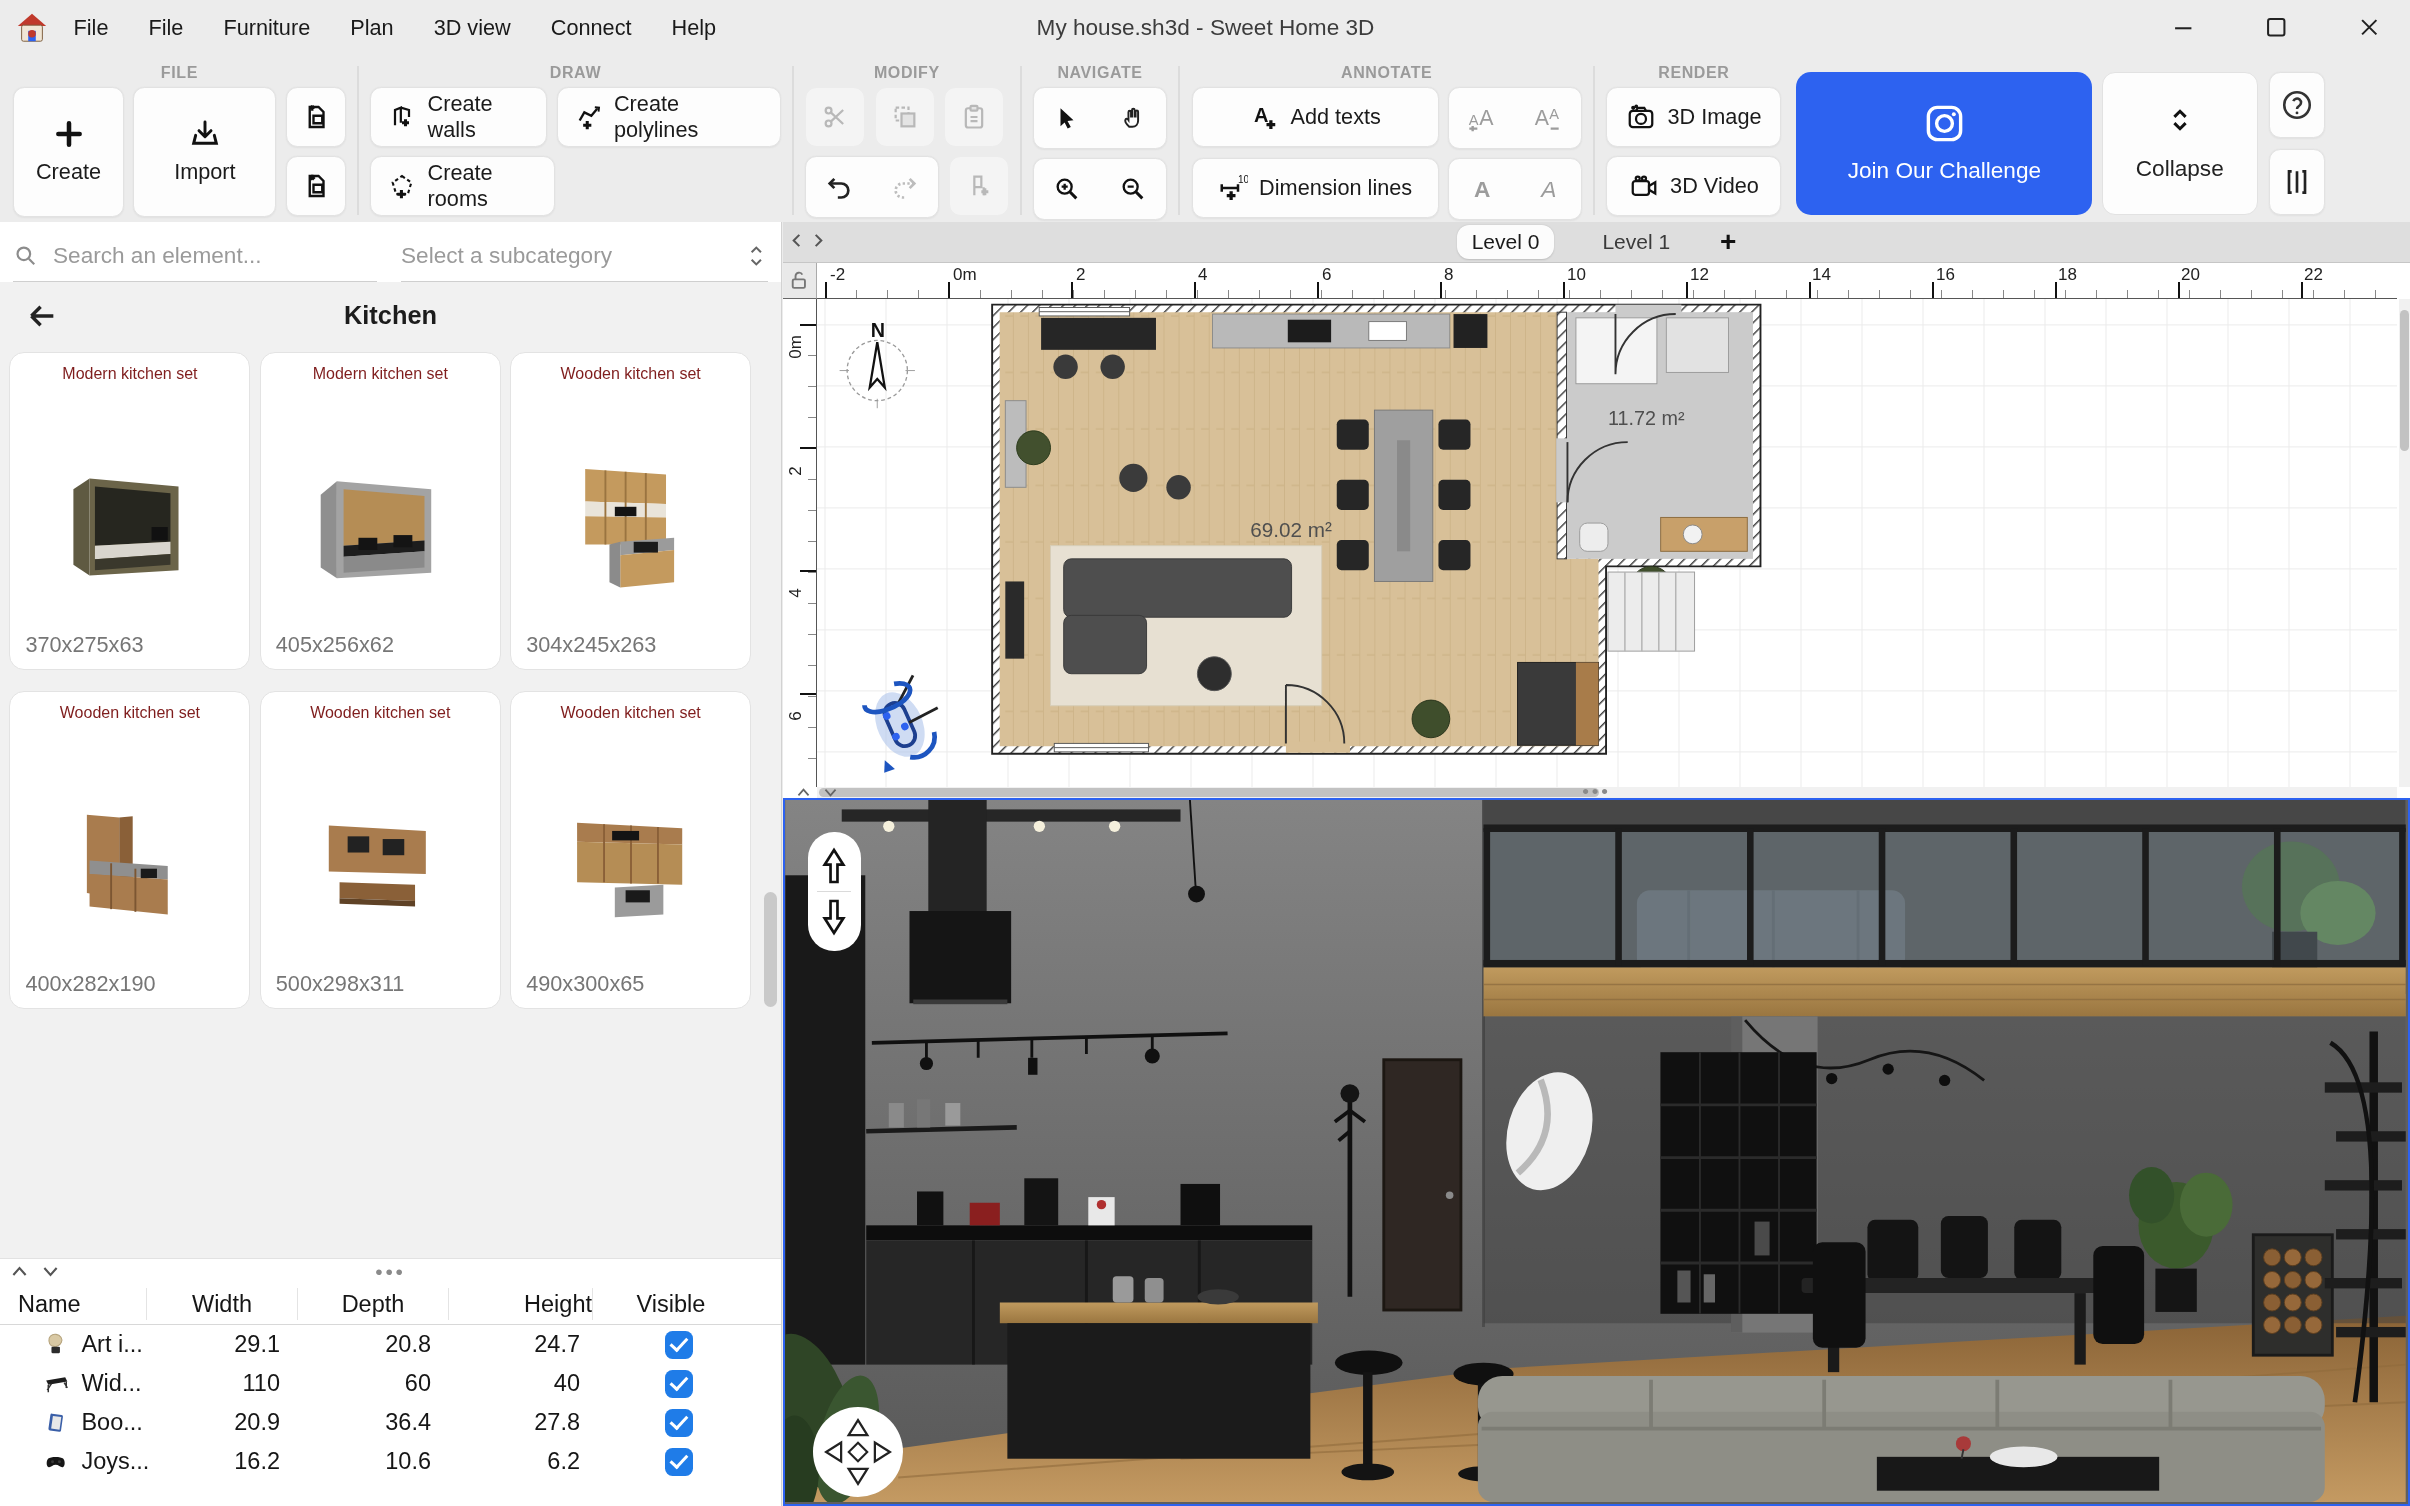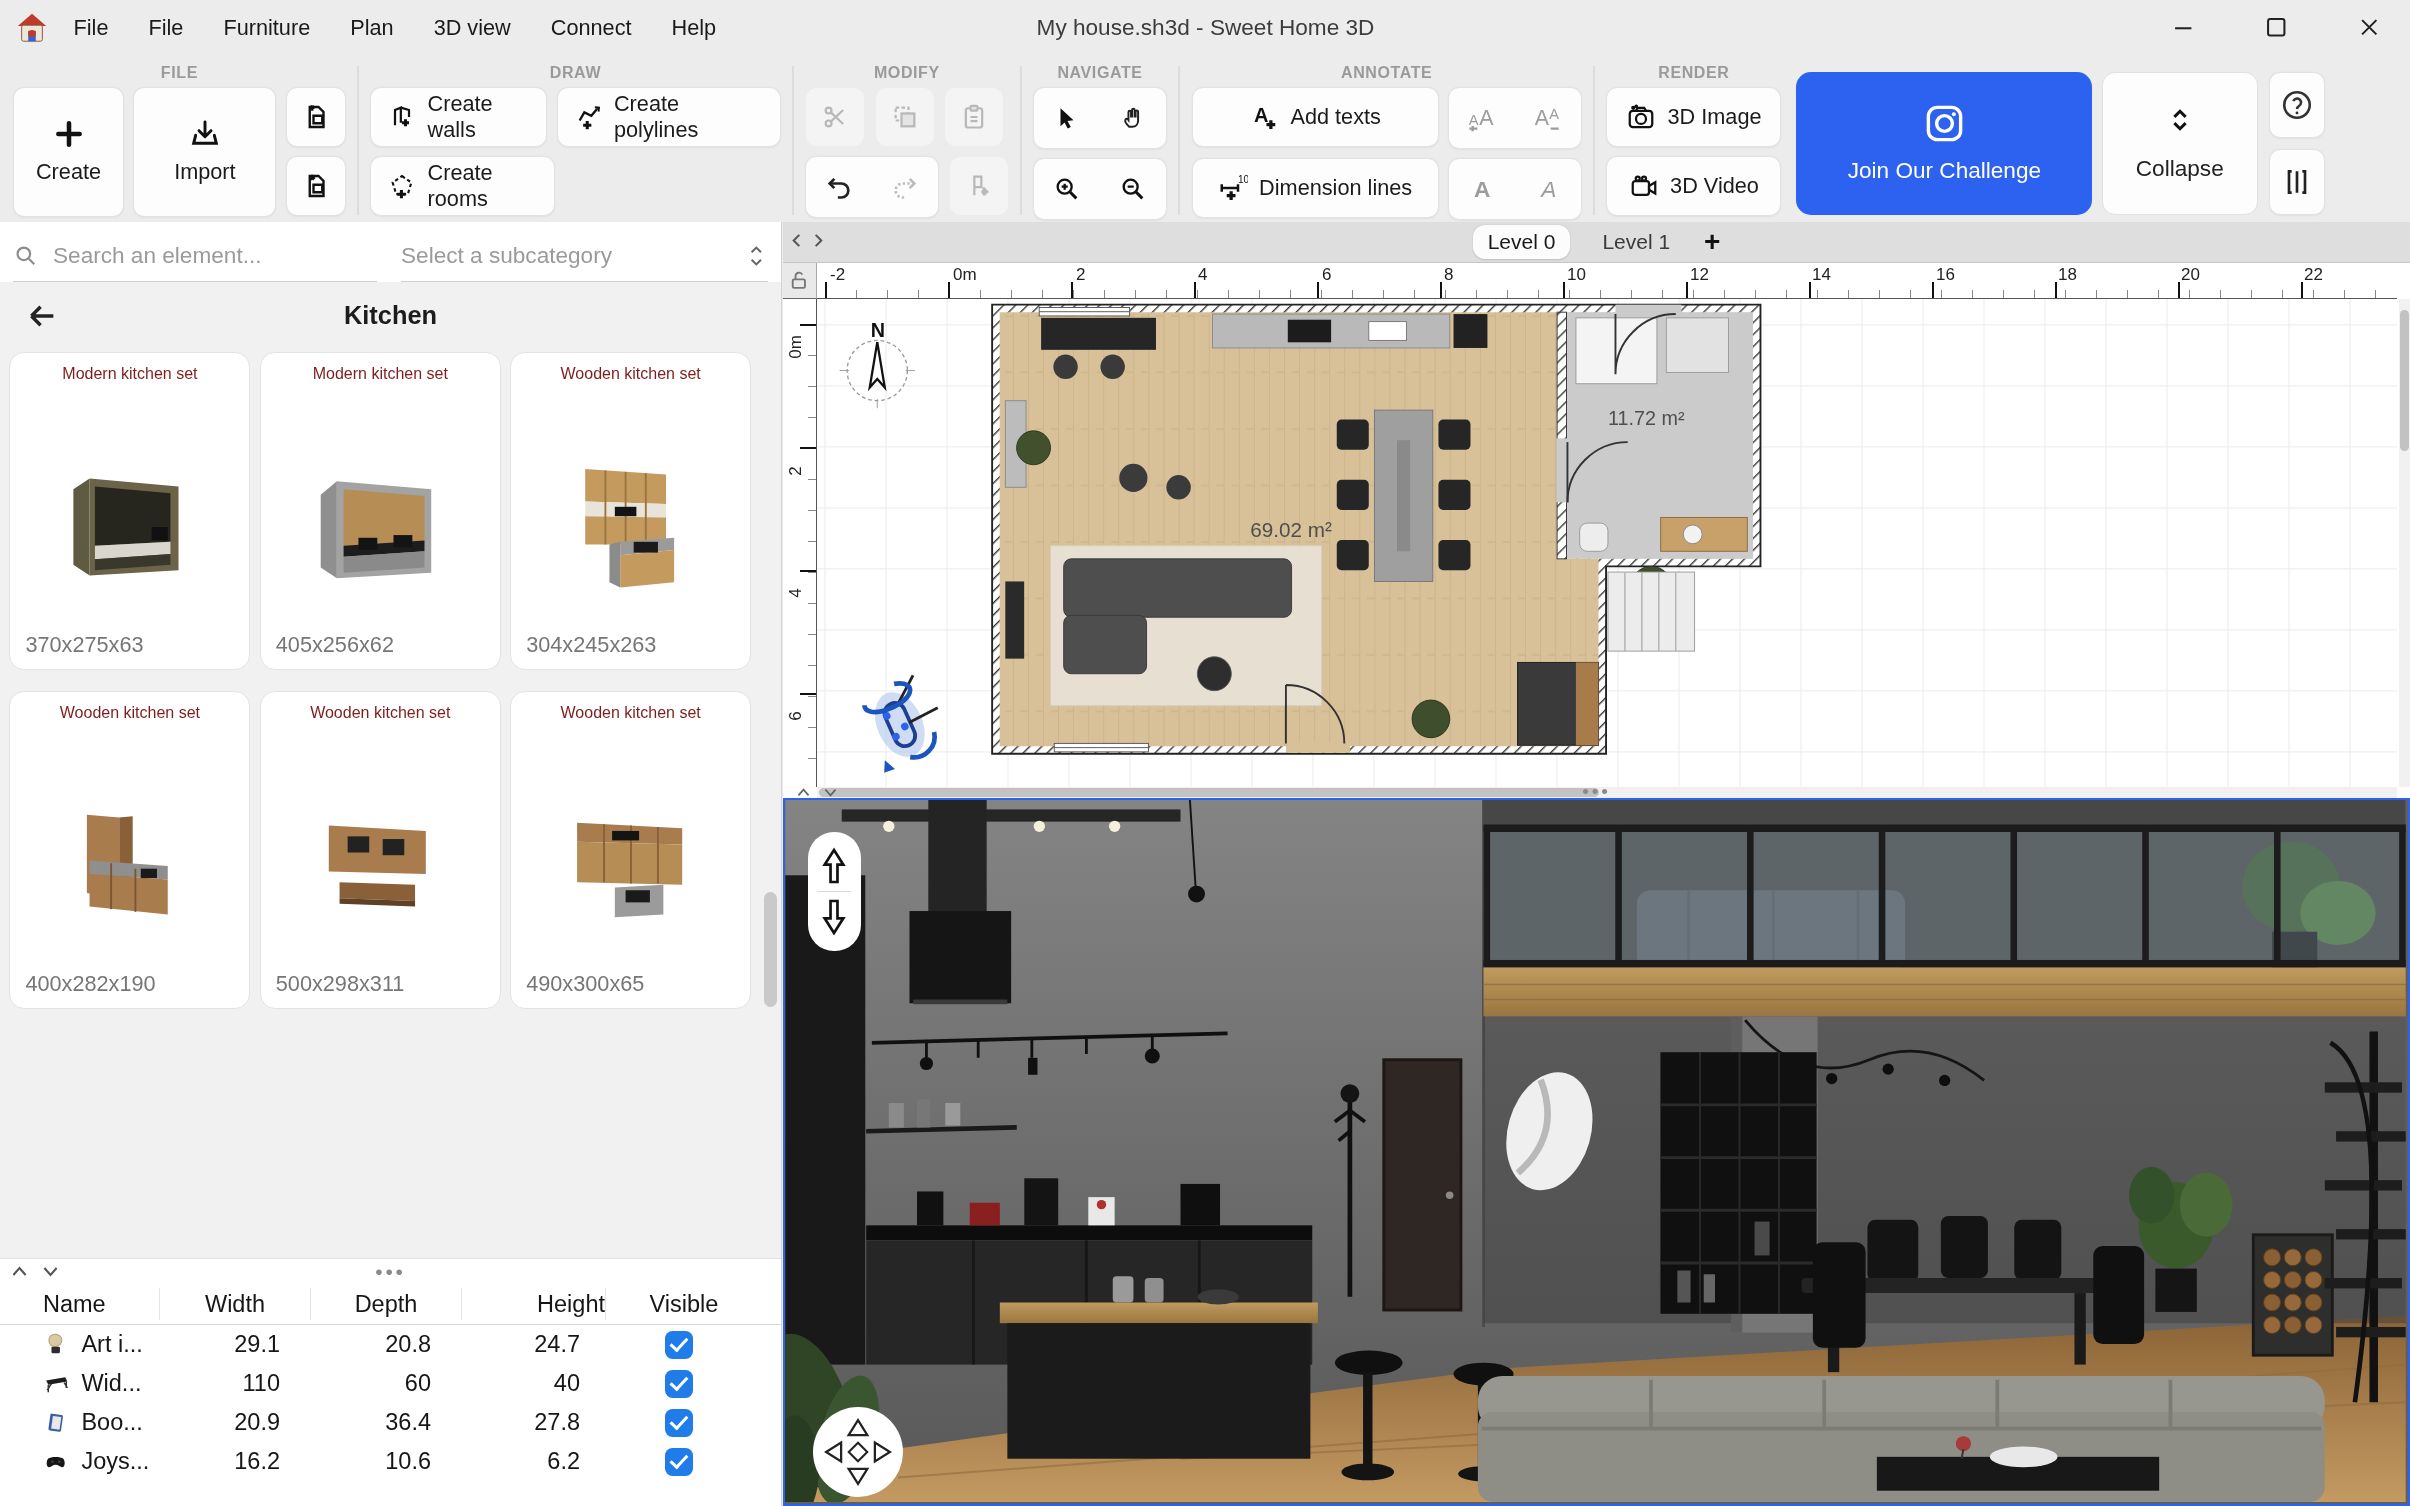--- a/index.html
+++ b/index.html
@@ -58,36 +58,36 @@
   .cat-scroll { position:absolute; right:3.8px; top:610px; width:13px; height:115px; border-radius:6.6px; background:#c9c9c9; cursor:pointer; }
   .panel-div { position:absolute; top:1036px; left:0; right:0; height:26px; background:#fff; border-top:0.9px solid #e2e2e2; display:flex; align-items:center; }
   .panel-div .pager { display:flex; gap:9.4px; margin-left:9.4px; color:#555; }
   .panel-div .dots { position:absolute; left:50%; transform:translateX(-50%); color:#8a8a8a; letter-spacing:2.8px; font-size:21px; }
 
   
   .furn-table { position:absolute; top:1062px; left:0; right:0; bottom:0; background:#fff; font-size:23.5px; color:#161616; }
   .ft-head { display:flex; height:41px; border-bottom:0.9px solid #d8d8d8; align-items:center; }
   .ft-head .hc { border-right:0.9px solid #e4e4e4; height:32px; line-height:32px; }
   .ft-head .hc:last-child { border-right:none; }
-  .c-name { width:160px; padding-left:43px; }
+  .c-name { width:147px; padding-left:18px; }
   .c-num  { width:151px; text-align:center; }
   .c-h    { width:144px; text-align:right; }
   .c-vis  { width:156px; text-align:center; }
   .ft-row { display:flex; height:39px; align-items:center; cursor:default; }
   .ft-row .name { width:155px; padding-left:43px; display:flex; align-items:center; gap:13px; white-space:nowrap; }
   .ft-row .num { width:151px; text-align:right; padding-right:26px; }
   .ft-row .hnum { width:144px; text-align:right; padding-right:21px; }
   .ft-row .vis { width:156px; display:flex; justify-content:center; }
   .cb { width:28px; height:28px; background:#1f7ce8; border-radius:7.5px; position:relative; cursor:pointer; }
   .cb::after { content:""; position:absolute; left:9.4px; top:3.8px; width:6.6px; height:14px; border:solid #fff; border-width:0 3.8px 3.8px 0; transform:rotate(43deg); }
   .ricon { width:25.4px; height:25.4px; flex:0 0 auto; }
 
   
   .plan { position:absolute; left:783px; top:222px; width:1627px; height:576px; background:#fff; }
-  .level-bar { height:41px; background:#dedede; border-bottom:0.9px solid #c6c6c6; position:relative; display:flex; align-items:center; justify-content:center; gap:17px; }
+  .level-bar { height:41px; background:#dedede; border-bottom:0.9px solid #c6c6c6; position:relative; display:flex; align-items:center; justify-content:center; gap:33px; }
   .lv-scroll { position:absolute; left:5.6px; top:9.4px; display:flex; gap:7.5px; color:#555; }
   .lv-tab { font-size:21px; color:#3a3a3a; padding:4.7px 15px; border-radius:12.2px; cursor:pointer; }
   .lv-tab.active { background:#fcfcfc; color:#1a1a1a; box-shadow:0 0.9px 1.9px rgba(0,0,0,.15); }
   .lv-add { font-size:28px; font-weight:bold; color:#111; cursor:pointer; line-height:28px; margin-left:1.9px; }
   .plan-body { position:absolute; top:41px; left:0; right:0; bottom:11.3px; }
   .corner { position:absolute; left:0; top:0; width:34px; height:36px; background:#e9e9e9; border-right:0.9px solid #aaa; border-bottom:0.9px solid #666; display:flex; align-items:center; justify-content:center; }
   .hruler { position:absolute; left:34px; top:0; right:13px; height:36px; background:#fff; border-bottom:0.9px solid #555; overflow:hidden; }
   .hruler::before { content:""; position:absolute; left:7.5px; right:0; bottom:0; height:8.5px;
       background:repeating-linear-gradient(90deg,#888 0 0.9px,transparent 0.9px 31px); }
   .hruler::after { content:""; position:absolute; left:7.5px; right:0; bottom:0; height:16px;

